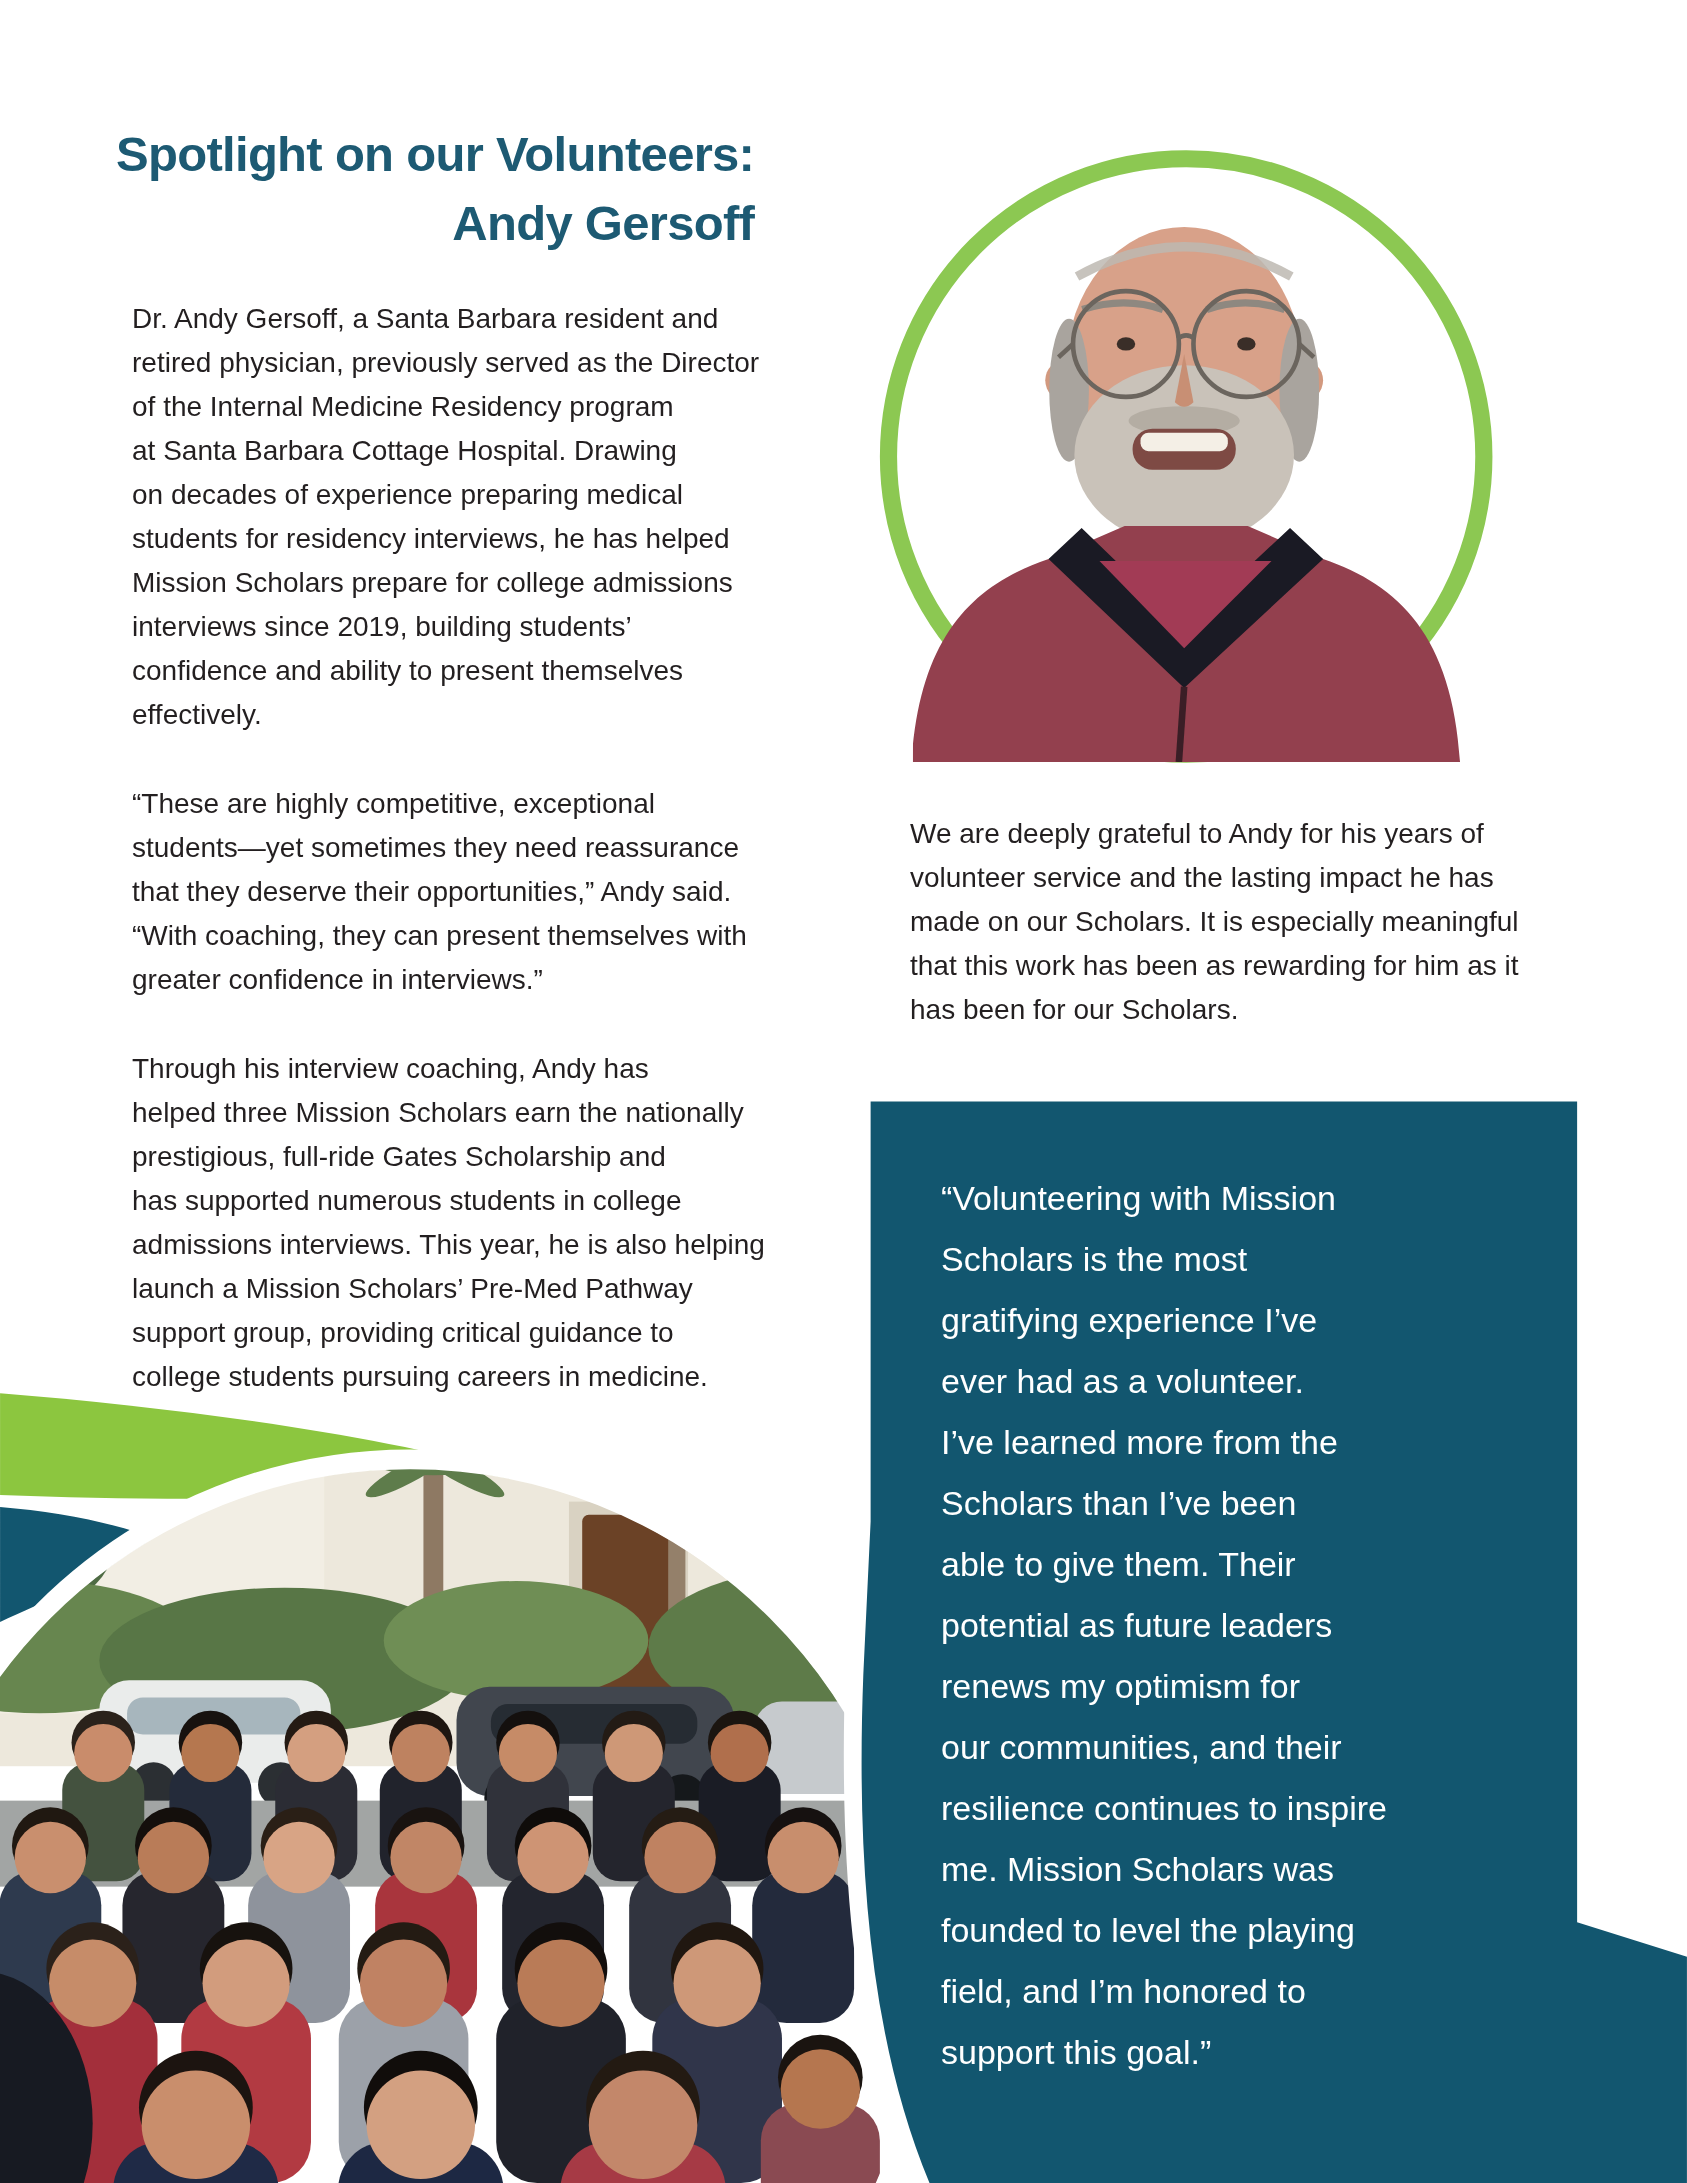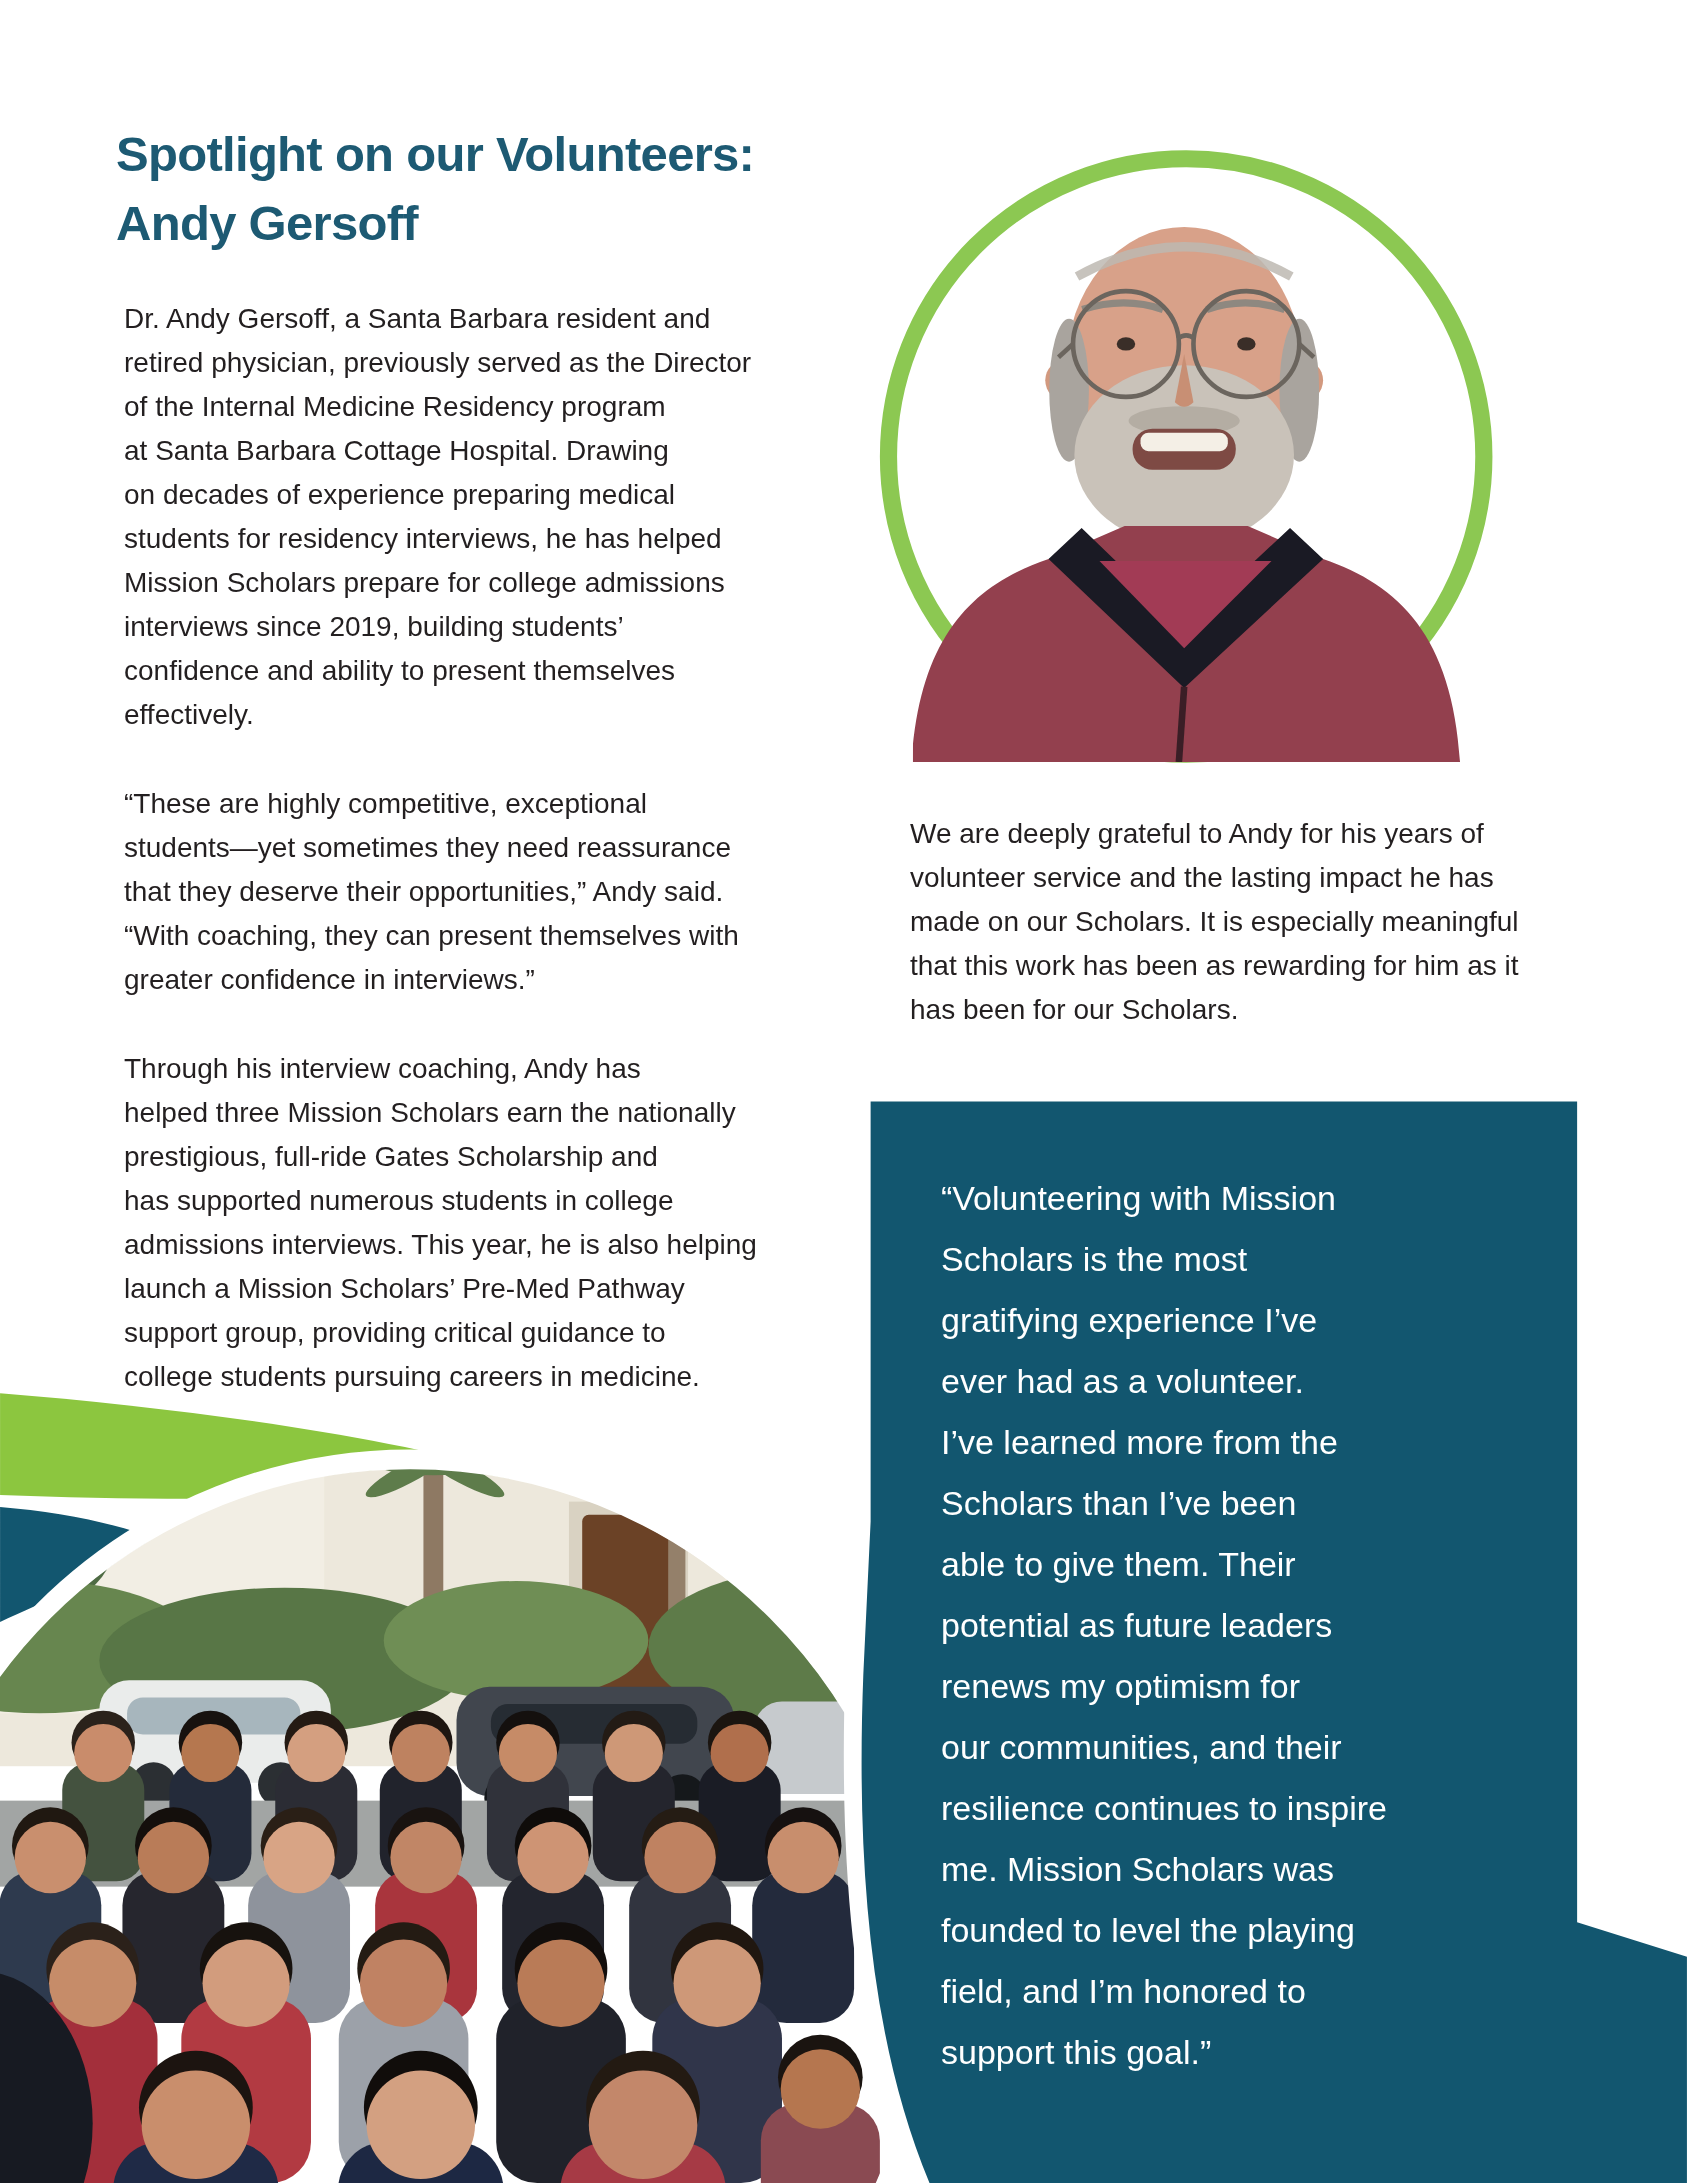--- a/index.html
+++ b/index.html
@@ -4,27 +4,27 @@
 <style>
   html,body{margin:0;padding:0;background:#ffffff;}
   body{width:1687px;height:2183px;position:relative;overflow:hidden;
        font-family:"Liberation Sans","DejaVu Sans",sans-serif;}
   .page{position:absolute;inset:0;width:1687px;height:2183px;background:#ffffff;}
   svg.art{position:absolute;top:0;left:0;width:1687px;height:2183px;display:block;}
 
   h1.page-title{
     position:absolute;left:116px;top:120px;margin:0;
     font-size:49px;line-height:69px;font-weight:700;letter-spacing:-0.7px;
-    color:#1D5A73;white-space:pre-line;
+    color:#1D5A73;white-space:pre-line;text-align:right;
   }
   .body-copy{
     position:absolute;left:116px;top:297px;width:748px;
     font-size:28px;line-height:44px;color:#231F20;letter-spacing:0;
   }
-  .body-copy p{margin:0 0 45px 8px;white-space:pre-line;}
+  .body-copy p{margin:0 0 45px 16px;white-space:pre-line;}
   .gratitude{
     position:absolute;left:910px;top:812px;width:767px;
     font-size:28px;line-height:44px;color:#231F20;white-space:pre-line;
   }
   .pull-quote{
     position:absolute;left:929px;top:1156px;width:629px;margin:12px;
     font-size:34px;line-height:61px;color:#ffffff;white-space:pre-line;
     font-weight:400;
   }
 </style>

